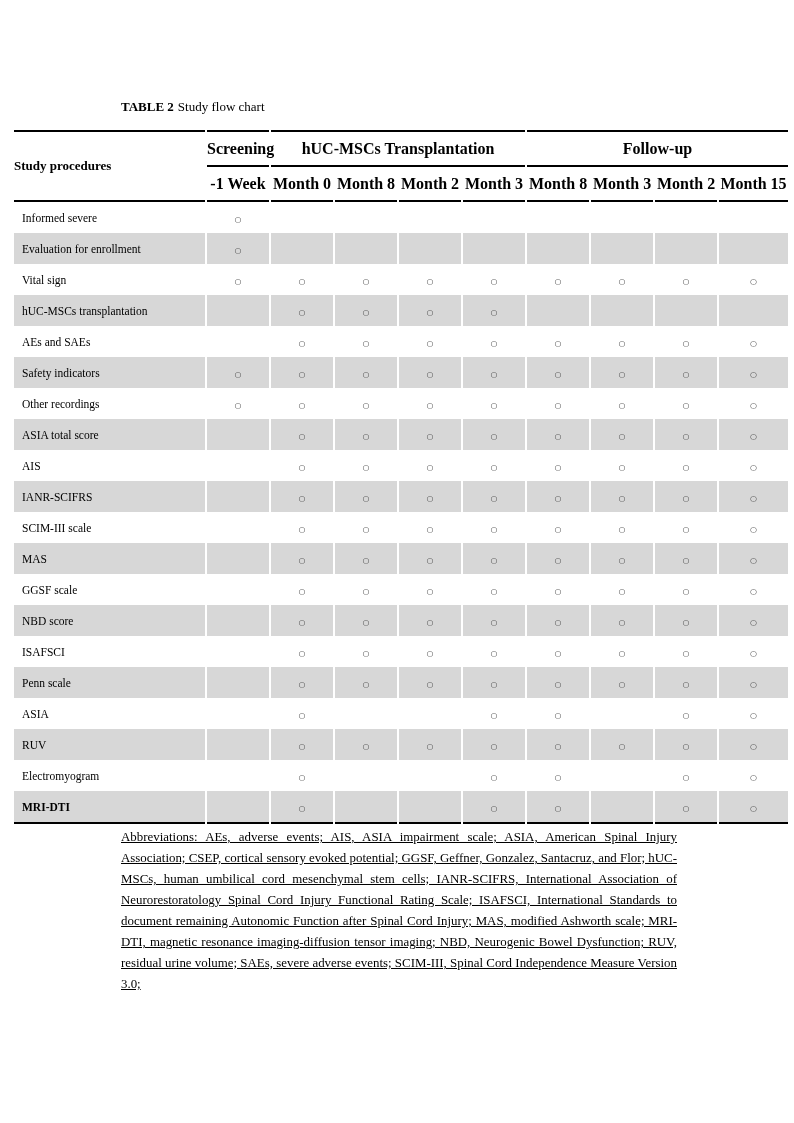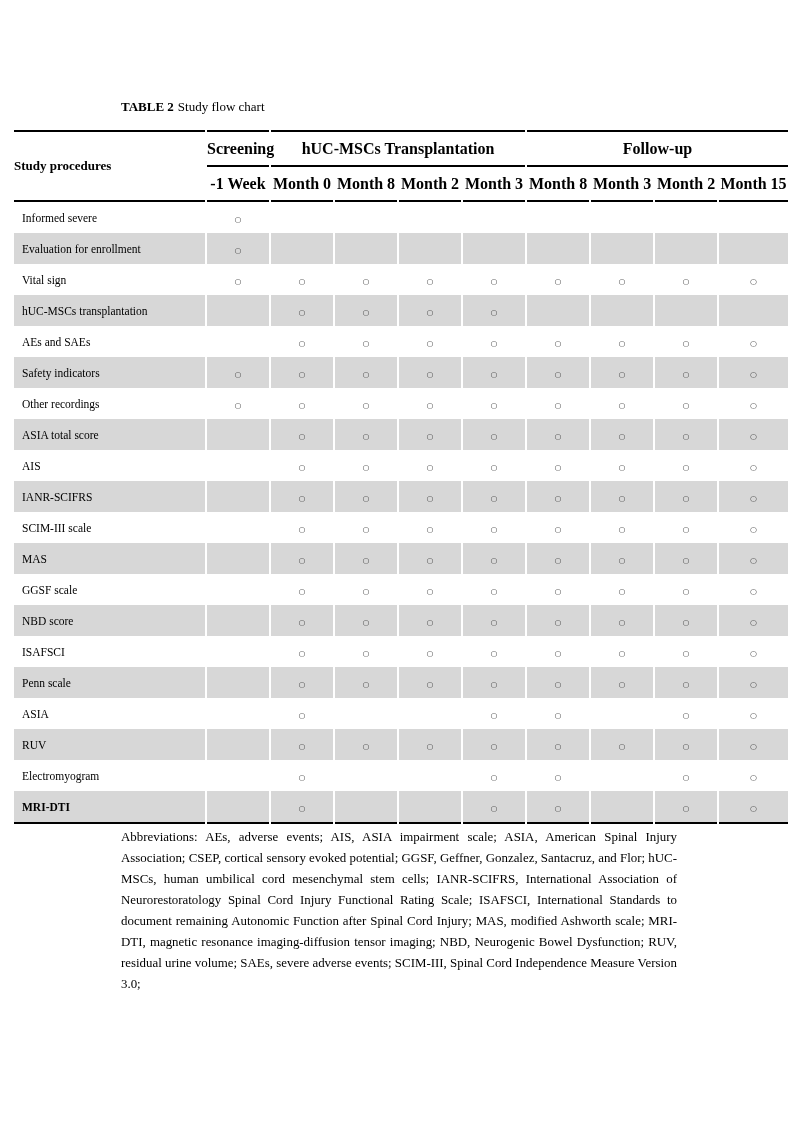--- a/index.html
+++ b/index.html
@@ -33,21 +33,21 @@
   td.mark { text-align:center; }
   tr.shaded td { background:#d7d7d7; }
   tbody tr.last td { border-bottom:2.5px solid #000;font-weight:bold; }
   .circle {
     font-family:"DejaVu Sans", sans-serif;
     font-size:8px; color:#4a4a4a; line-height:1;
   }
 
   .footnote {
     position:absolute; left:121px; top:827px; width:556px;
-    font-size:12.9px; line-height:21px; text-align:justify;
+    font-size:12.9px; line-height:21px; text-align:justify;text-decoration:underline;
   }
 </style>
 </head>
 <body>
 
 <div class="page">
 
   <div class="doc-title">
     <span class="bold">TABLE 2</span><span class="rest">Study flow chart</span>
   </div>

